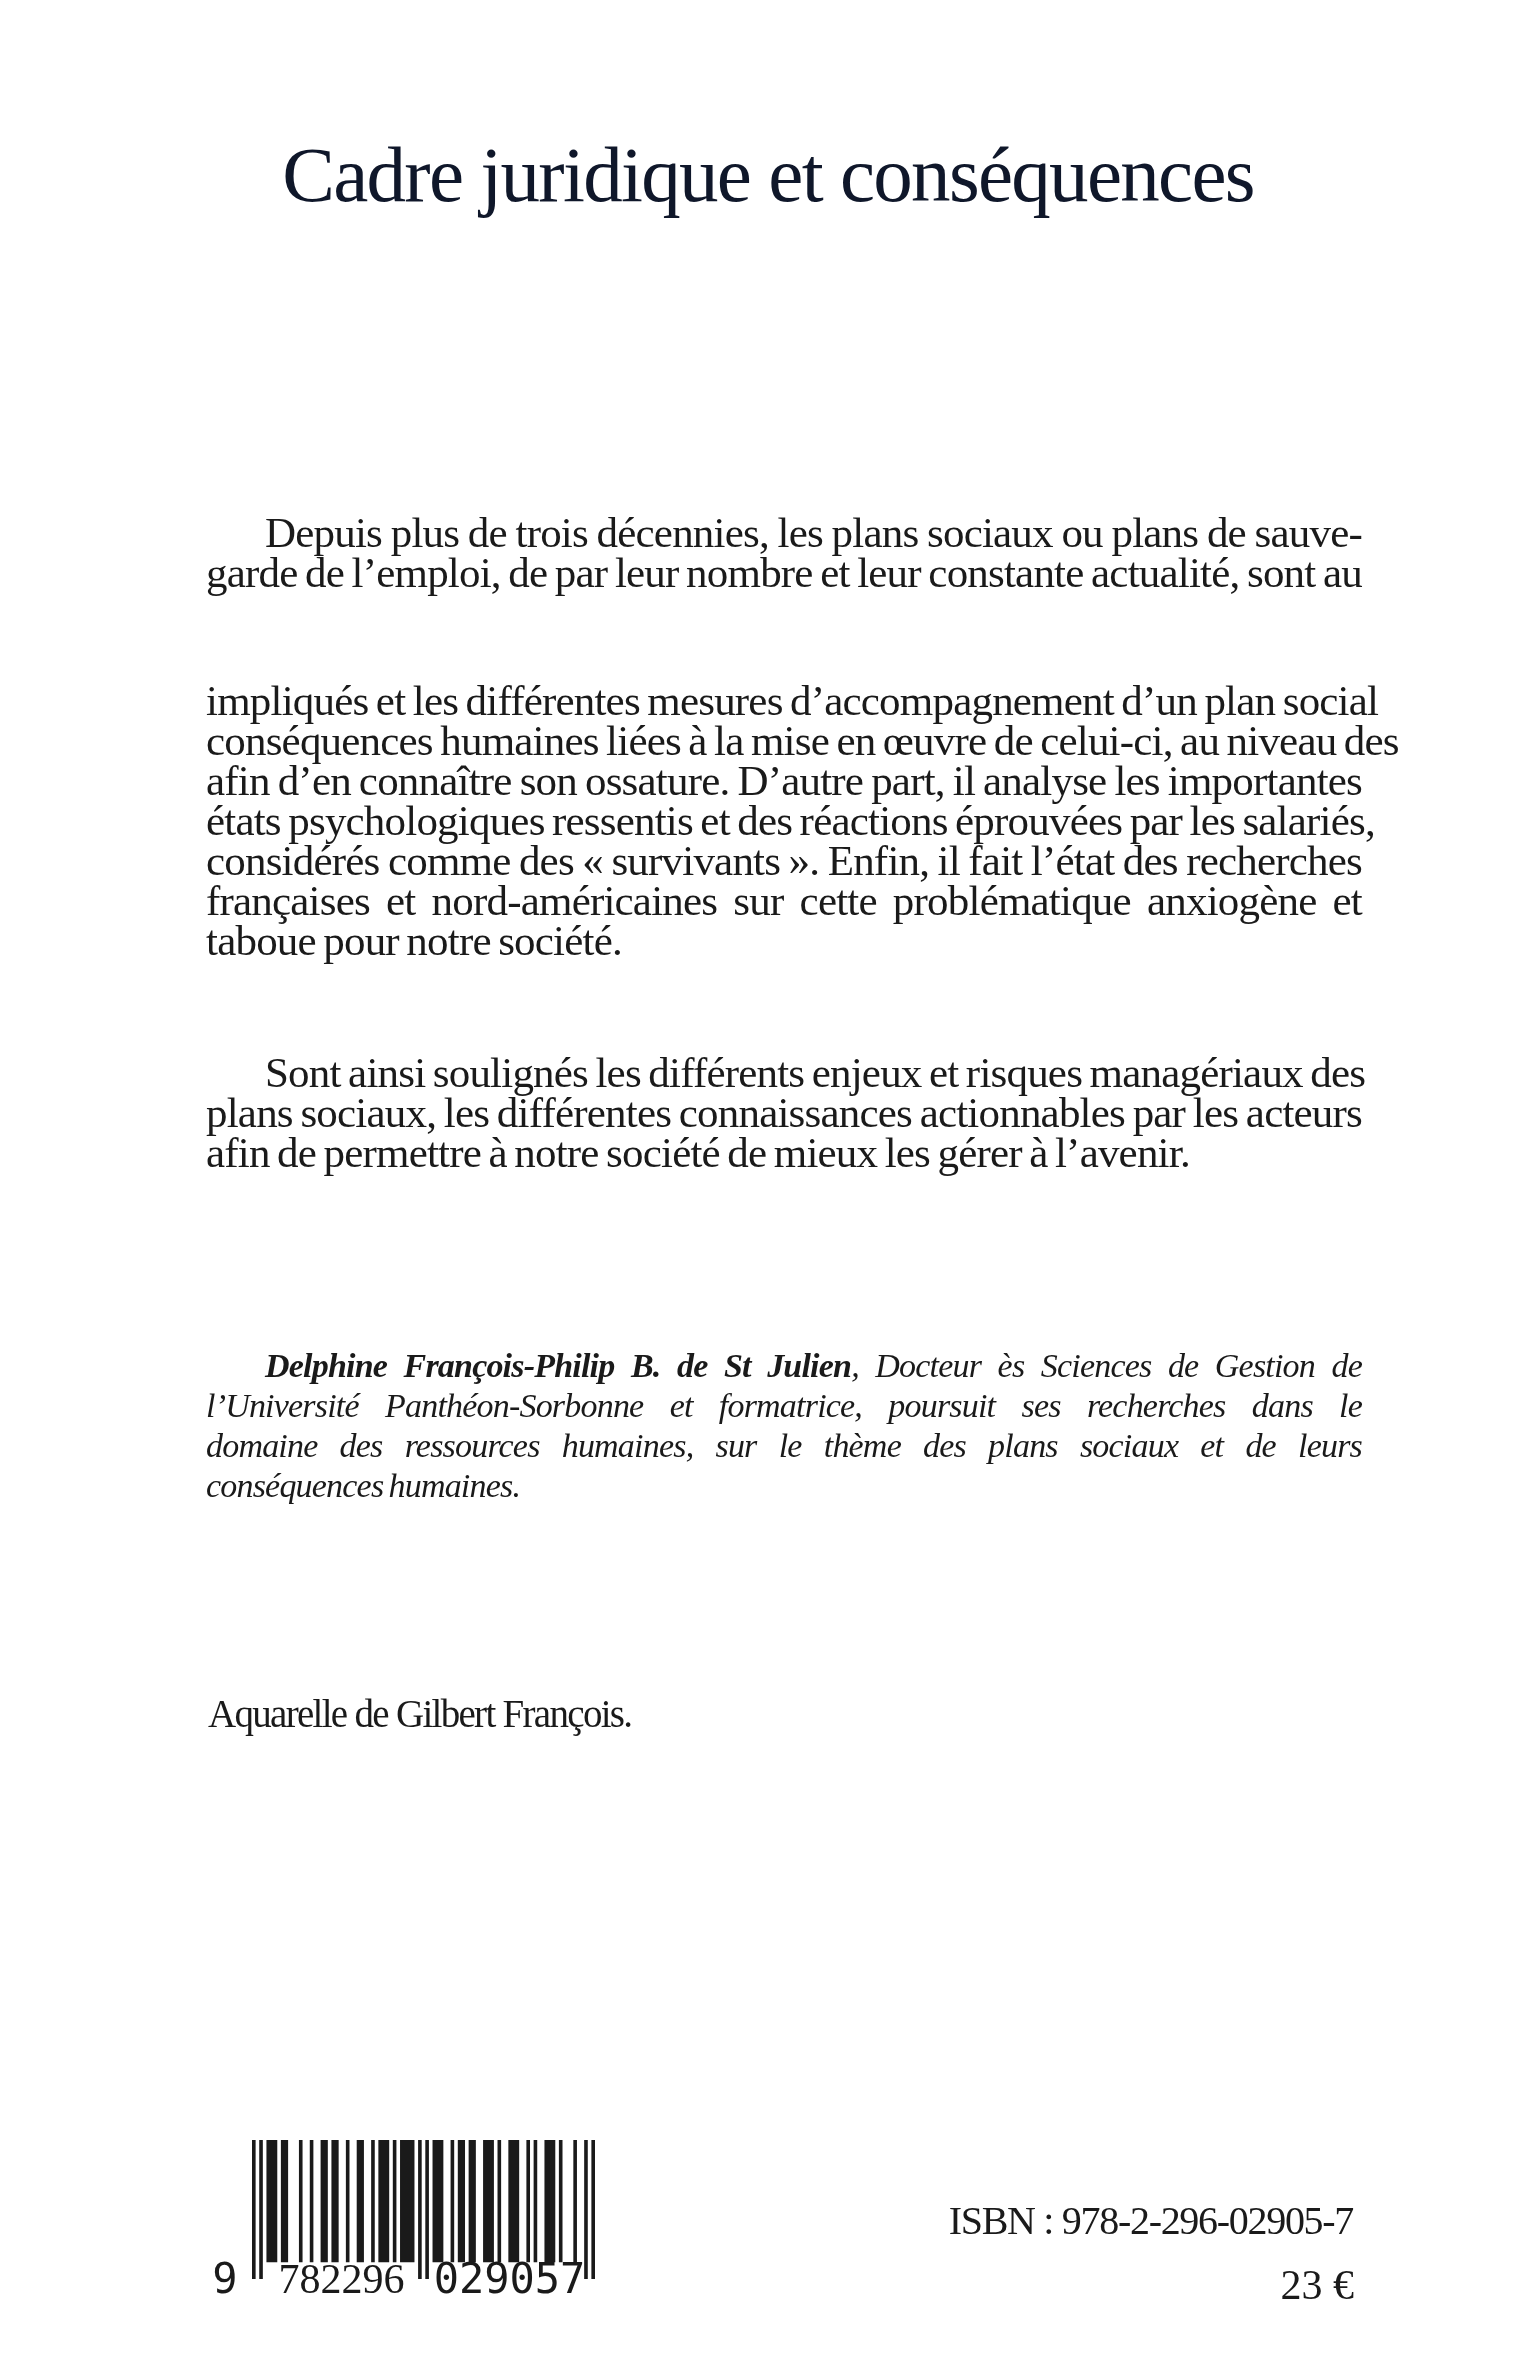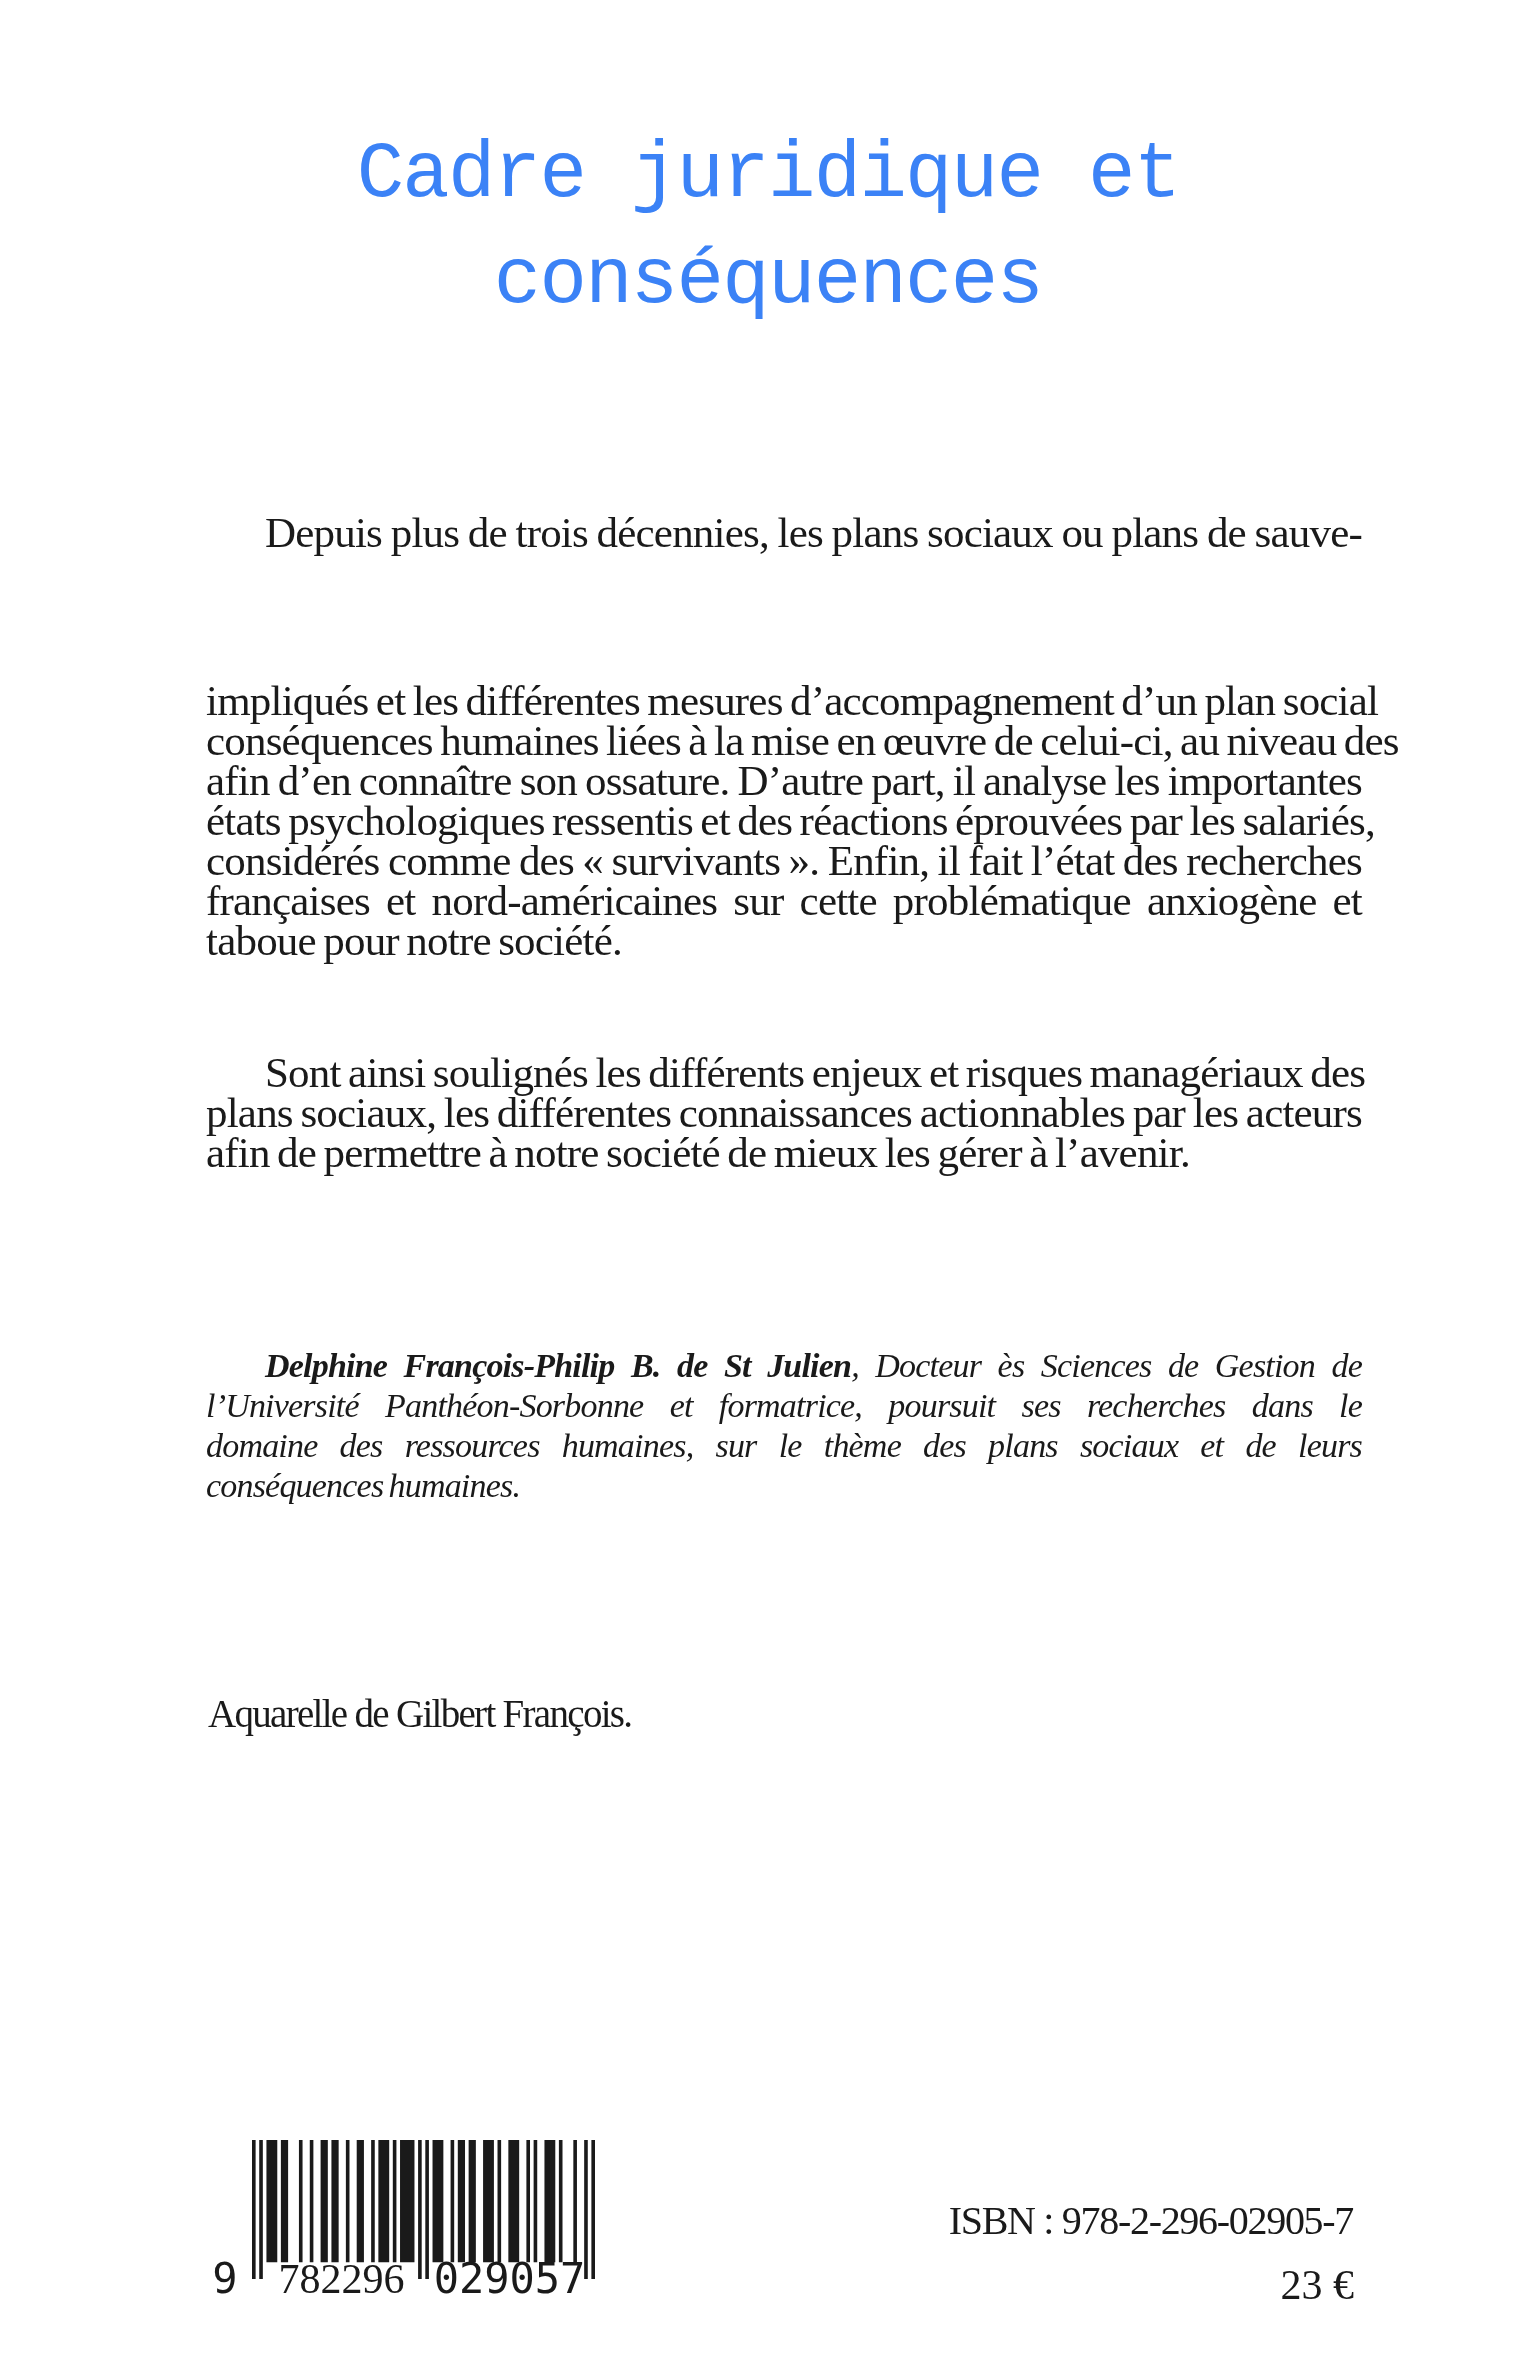--- a/index.html
+++ b/index.html
@@ -53,26 +53,27 @@
     position:absolute;right:181px;top:2261px;
     font-size:42px;line-height:49px;
     text-align:right;
   }
 </style>
 </head>
 <body>
 
 <div class="page" style="background: rgb(255, 255, 255);">
 
-  <h1 class="title" style="color: #3b82f6; font-family: Liberation Mono, monospace;">
+  <h1 class="title" style="color: #0f172a;">
     <div>Cadre juridique et conséquences</div>
   </h1>
 
   <div class="para" style="top:513px">
     <div class="line indent">Depuis plus de trois décennies, les plans sociaux ou plans de sauve-</div>
+    <div class="line">garde de l’emploi, de par leur nombre et leur constante actualité, sont au</div>
   </div>
 
   <div class="para" style="top:681px">
     <div class="line">impliqués et les différentes mesures d’accompagnement d’un plan social</div>
     <div class="line">conséquences humaines liées à la mise en œuvre de celui-ci, au niveau des</div>
     <div class="line">afin d’en connaître son ossature. D’autre part, il analyse les importantes</div>
     <div class="line">états psychologiques ressentis et des réactions éprouvées par les salariés,</div>
     <div class="line">considérés comme des « survivants ». Enfin, il fait l’état des recherches</div>
     <div class="line">françaises et nord-américaines sur cette problématique anxiogène et</div>
     <div class="line last">taboue pour notre société.</div>

